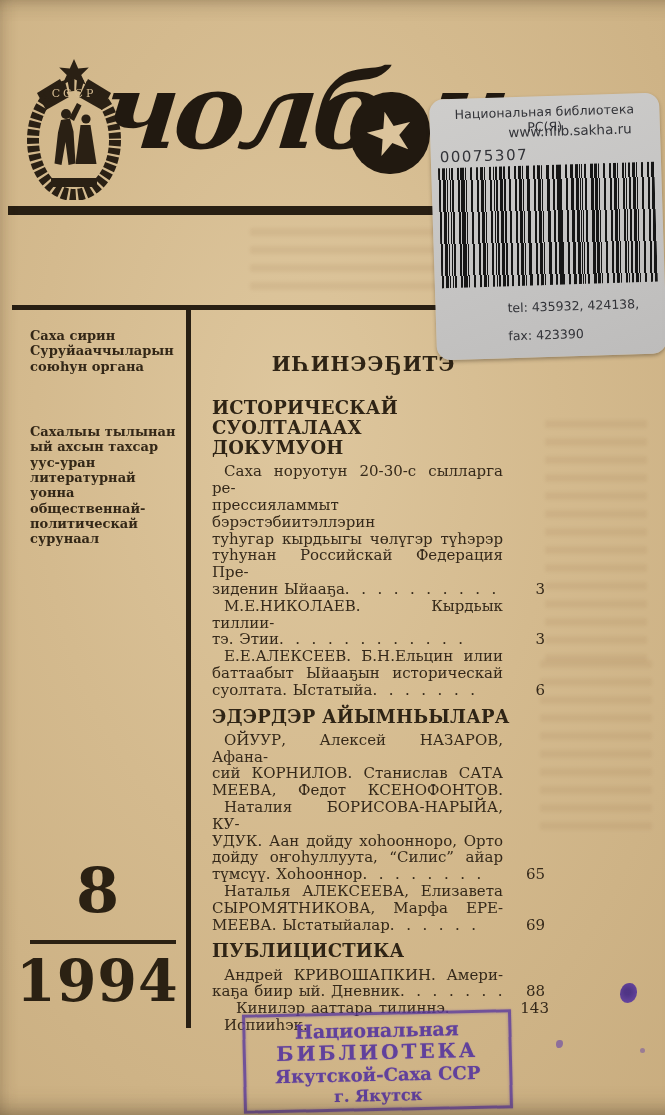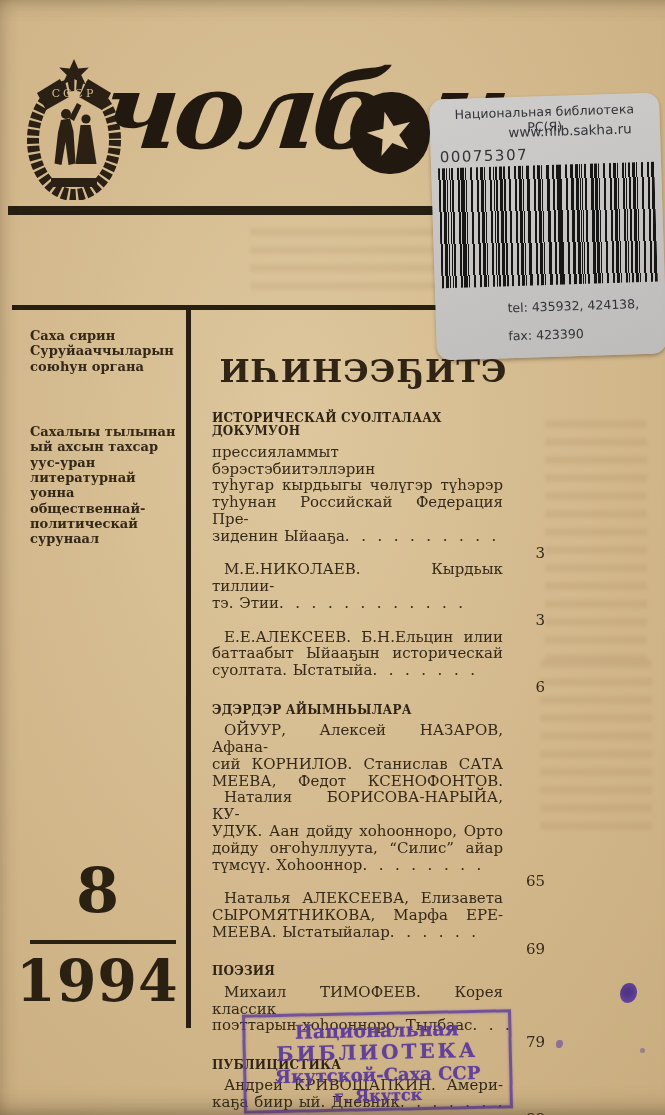--- a/index.html
+++ b/index.html
@@ -39,29 +39,29 @@
     font-weight:bold;font-size:13px;line-height:1.18;white-space:pre-line;}
   .sb1{top:328px;}
   .sb2{top:424px;}
   .issue-num{position:absolute;left:50px;top:854px;width:95px;text-align:center;
     font-weight:bold;font-size:62px;color:#2b2113;z-index:3;}
   .issue-rule{position:absolute;left:30px;top:940px;width:146px;height:4px;background:#2b2113;z-index:3;}
   .issue-year{position:absolute;left:16px;top:947px;width:164px;text-align:left;
     font-weight:bold;font-size:57px;letter-spacing:1px;color:#2b2113;z-index:3;}
   
   .toc{position:absolute;left:212px;top:352px;width:333px;z-index:3;color:#35291a;}
-  .toc-title{font-weight:bold;font-size:32px;letter-spacing:1px;text-align:center;
+  .toc-title{font-weight:bold;font-size:20px;letter-spacing:1px;text-align:center;
     padding-right:30px;margin-bottom:22px;color:#2f2415;}
-  .toc-heading{font-weight:bold;font-size:12px;line-height:1.12;letter-spacing:.2px;
+  .toc-heading{font-weight:bold;font-size:18px;line-height:1.12;letter-spacing:.2px;
     white-space:pre-line;margin:8px 0 5px 0;color:#2f2415;}
   .toc-entry{margin:0;}
   .toc-line{font-size:15px;line-height:16.8px;word-spacing:1px;}
   .toc-line .line-text{display:block;text-align:justify;text-align-last:justify;padding-right:42px;}
   .toc-line.first{text-indent:12px;}
-  .toc-line.with-page{display:flex;align-items:baseline;flex-direction:column;}
+  .toc-line.with-page{display:flex;align-items:baseline;}
   .toc-line.with-page .line-text{display:inline;text-align:left;text-align-last:auto;padding-right:0;}
   .toc-line.with-page.first .line-text{padding-left:12px;}
   .page-num{margin-left:auto;min-width:30px;text-align:right;font-size:15px;}
   
   .sticker{
     position:absolute;left:433px;top:96px;width:230px;height:261px;z-index:6;
     background:linear-gradient(160deg,#cecdcb 0%,#c5c4c3 55%,#bdbcbb 100%);
     border-radius:14px;transform:rotate(-1.8deg);
     box-shadow:0 2px 4px rgba(40,30,15,.35);
     font-family:"DejaVu Sans","Liberation Sans",sans-serif;color:#323338;
@@ -157,20 +157,23 @@
   <div class="issue-rule"></div>
   <div class="issue-year">1994</div>
 
   <div class="toc">
     <div class="toc-title">ИҺИНЭЭҔИТЭ</div>
     <div>
         <div class="toc-section">
           <div class="toc-heading">ИСТОРИЧЕСКАЙ СУОЛТАЛААХ
 ДОКУМУОН</div>
           <div class="toc-entry">
+            <div class="toc-line first">
+              <span class="line-text">Саха норуотун 20-30-с сылларга ре-</span>
+            </div>
             <div class="toc-line">
               <span class="line-text">прессияламмыт бэрэстэбиитэллэрин</span>
             </div>
             <div class="toc-line">
               <span class="line-text">туһугар кырдьыгы чөлүгэр түһэрэр</span>
             </div>
             <div class="toc-line">
               <span class="line-text">туһунан Российскай Федерация Пре-</span>
             </div>
             <div class="toc-line with-page">
@@ -231,32 +234,20 @@
           <div class="toc-entry">
             <div class="toc-line first">
               <span class="line-text">Наталья АЛЕКСЕЕВА, Елизавета</span>
             </div>
             <div class="toc-line">
               <span class="line-text">СЫРОМЯТНИКОВА, Марфа ЕРЕ-</span>
             </div>
             <div class="toc-line with-page">
               <span class="line-text">МЕЕВА. Ыстатыйалар. &nbsp;. &nbsp;. &nbsp;. &nbsp;. &nbsp;.</span>
               <span class="page-num">69</span>
-            </div>
-          </div>
-        </div>
-        <div class="toc-section">
-          <div class="toc-heading">ПОЭЗИЯ</div>
-          <div class="toc-entry">
-            <div class="toc-line first">
-              <span class="line-text">Михаил ТИМОФЕЕВ. Корея классик</span>
-            </div>
-            <div class="toc-line with-page">
-              <span class="line-text">поэттарын хоһоонноро. Тылбаас. &nbsp;. &nbsp;.</span>
-              <span class="page-num">79</span>
             </div>
           </div>
         </div>
         <div class="toc-section">
           <div class="toc-heading">ПУБЛИЦИСТИКА</div>
           <div class="toc-entry">
             <div class="toc-line first">
               <span class="line-text">Андрей КРИВОШАПКИН. Амери-</span>
             </div>
             <div class="toc-line with-page">

